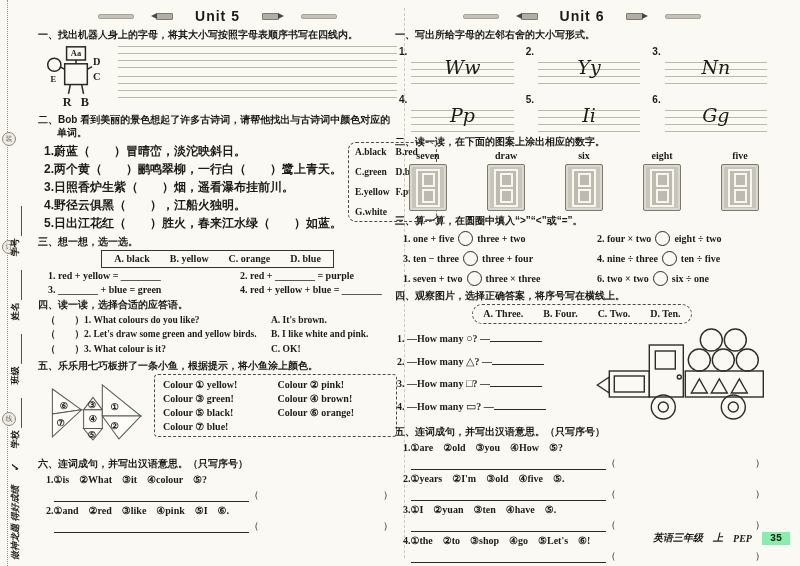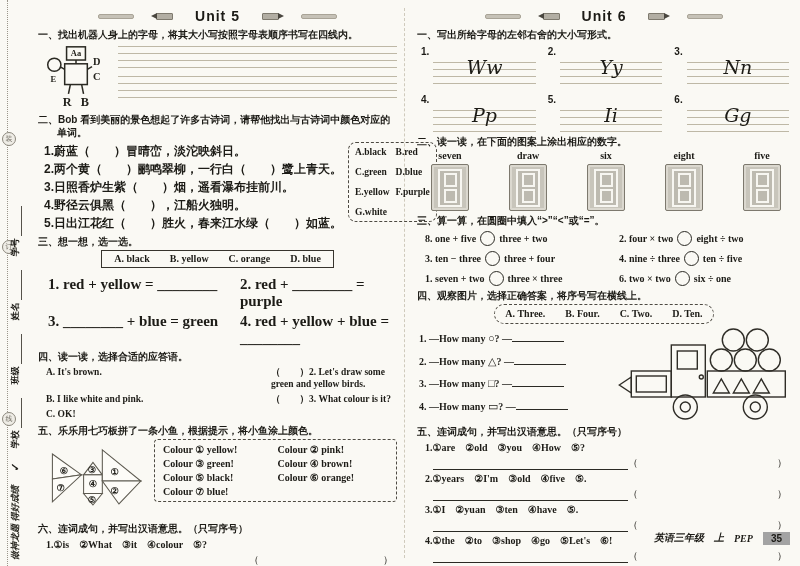--- a/index.html
+++ b/index.html
@@ -13,21 +13,21 @@
               font-size:9px;font-weight:700;padding:0 6px;box-sizing:border-box;}
   .slogan{font-style:italic;white-space:nowrap;color:#2a2922;}
   .check{font-style:normal;font-size:11px;}
   .mfield{display:flex;align-items:flex-end;white-space:nowrap;gap:2px;}
   .mline{display:inline-block;width:30px;border-bottom:1px solid #55524a;height:8px;}
   .bindmark{position:absolute;left:2px;width:12px;height:12px;border:1px solid #8b877c;border-radius:50%;
             background:#efede6;font-size:7px;line-height:12px;text-align:center;color:#6b675d;}
   
   .pagecol{position:absolute;top:0;bottom:0;box-sizing:border-box;padding:6px 6px 4px 8px;}
   .pagecol.left{left:30px;width:373px;}
-  .pagecol.right{left:409px;width:388px;}
+  .pagecol.right{left:387px;width:388px;}
   .pagediv{position:absolute;left:404px;top:8px;bottom:8px;border-left:1px dashed #cfcabc;}
   
   .unit-header{display:flex;align-items:center;justify-content:center;gap:22px;margin:2px 0 4px;}
   .hline{width:34px;height:3px;background:#c6c2b7;border-radius:2px;border:1px solid #a9a497;}
   .pencil{width:15px;height:5px;background:#b2aea3;border:1px solid #7e7a6e;position:relative;border-radius:1px;}
   .pencil.r::after{content:"";position:absolute;right:-6px;top:-1px;border-left:6px solid #4a473f;
                    border-top:3px solid transparent;border-bottom:3px solid transparent;}
   .pencil.l::before{content:"";position:absolute;left:-6px;top:-1px;border-right:6px solid #4a473f;
                    border-top:3px solid transparent;border-bottom:3px solid transparent;}
   .unit-title{font-size:14px;font-weight:700;letter-spacing:1px;}
@@ -41,21 +41,21 @@
   .g4{background:repeating-linear-gradient(to bottom,#beb8a6 0,#beb8a6 1px,transparent 1px,transparent 7px);
       height:22px;}
   .g4wrap{flex:1;margin-top:2px;display:flex;flex-direction:column;gap:8px;}
   
   .s2row{display:flex;gap:6px;align-items:flex-start;}
   .poemlist{flex:1;font-size:12px;font-weight:700;line-height:1.5;margin-left:6px;white-space:nowrap;}
   .optbox{width:116px;border:1.4px dashed #4d4a42;border-radius:8px;padding:4px 6px;
           display:grid;grid-template-columns:1fr 1fr;gap:10px 6px;font-size:9.5px;}
   
   .solidbox{border:1px solid #37342d;padding:1px 12px;font-size:10px;margin:2px auto;width:fit-content;}
-  .eqgrid{display:grid;grid-template-columns:55% 45%;font-size:15px;margin:8px 0 2px 10px;row-gap:3px;}
+  .eqgrid{display:grid;grid-template-columns:55% 45%;font-size:10px;margin:2px 0 2px 10px;row-gap:3px;}
   
   .qagrid{display:grid;grid-template-columns:1fr 126px;font-size:9.5px;row-gap:2px;margin-left:8px;line-height:1.35;}
   
   .s5row{display:flex;gap:8px;align-items:flex-start;margin-left:4px;}
   .cmdbox{flex:1;border:1.4px dashed #4d4a42;border-radius:4px;padding:4px 8px;
           display:grid;grid-template-columns:1fr 1fr;gap:3px 4px;font-size:10px;}
   
   .woitem{font-size:10px;margin:2px 0 0 8px;}
   .ansrow{display:flex;align-items:flex-end;margin:1px 4px 2px 16px;font-size:10px;}
   .ansline{width:195px;border-bottom:1px solid #2b2a24;height:9px;}
@@ -82,21 +82,21 @@
   
   .abox{border:1.4px dashed #4d4a42;border-radius:10px;padding:2px 10px;font-size:10px;
         margin:2px auto 3px;width:fit-content;}
   .hmrow{display:flex;gap:4px;margin-left:2px;}
   .hmlist{width:195px;font-size:10px;line-height:2.05;}
   .shp{font-weight:400;font-size:11px;}
   .blank.w52{width:52px;}
   
   .pfooter{position:absolute;right:10px;bottom:21px;display:flex;align-items:center;gap:10px;
            font-family:"Liberation Serif",serif;font-style:italic;font-weight:700;font-size:10px;}
-  .pagenum{background:#a3a3a3;font-style:normal;padding:1px 8px;font-family:Liberation Sans, sans-serif;}
+  .pagenum{background:#86efac;font-style:normal;padding:1px 8px;font-family:Liberation Mono, monospace;}
   svg{display:block;}
   svg text{font-family:"Liberation Serif",serif;font-weight:700;fill:#24231d;}
 </style>
 </head>
 <body>
 
 <div class="sheet">
 
   <div class="margin-strip">
     <div class="binding-dots"></div>
@@ -187,20 +187,21 @@
     <div class="solidbox en">A. black　　B. yellow　　C. orange　　D. blue</div>
     <div class="eqgrid en">
       <span>1. red + yellow = ________</span>
       <span>2. red + ________ = purple</span>
       <span>3. ________ + blue = green</span>
       <span>4. red + yellow + blue = ________</span>
     </div>
 
     <div class="sec-title">四、读一读，选择合适的应答语。</div>
     <div class="qagrid en">
+      <span>（　　）1. What colours do you like?</span>
       <span>A. It's brown.</span>
       <span>（　　）2. Let's draw some green and yellow birds.</span>
       <span>B. I like white and pink.</span>
       <span>（　　）3. What colour is it?</span>
       <span>C. OK!</span>
     </div>
 
     <div class="sec-title">五、乐乐用七巧板拼了一条小鱼，根据提示，将小鱼涂上颜色。</div>
     <div class="s5row">
       <svg width="104" height="80" viewBox="0 0 100 76">
@@ -344,21 +345,21 @@
               <div class="cell"></div>
               <div class="cell"></div>
             </div>
           </div>
       </div>
     </div>
 
     <div class="sec-title">三、算一算，在圆圈中填入“&gt;”“&lt;”或“=”。</div>
     <div class="cmpgrid en">
       <span class="cmpcell">
-          <span>8. one + five</span>
+          <span>1. one + five</span>
           <span class="cmp-circle"></span>
           <span>three + two</span>
         </span>
       <span class="cmpcell">
           <span>2. four × two</span>
           <span class="cmp-circle"></span>
           <span>eight ÷ two</span>
         </span>
       <span class="cmpcell">
           <span>3. ten − three</span>

